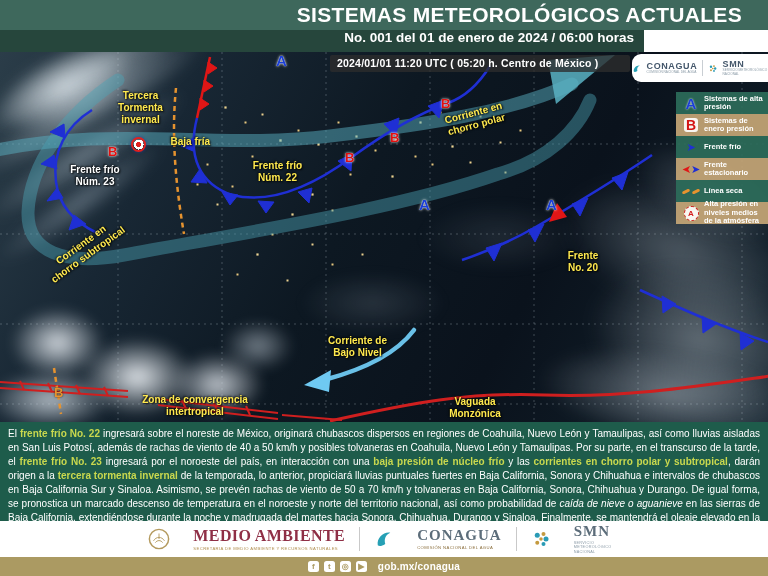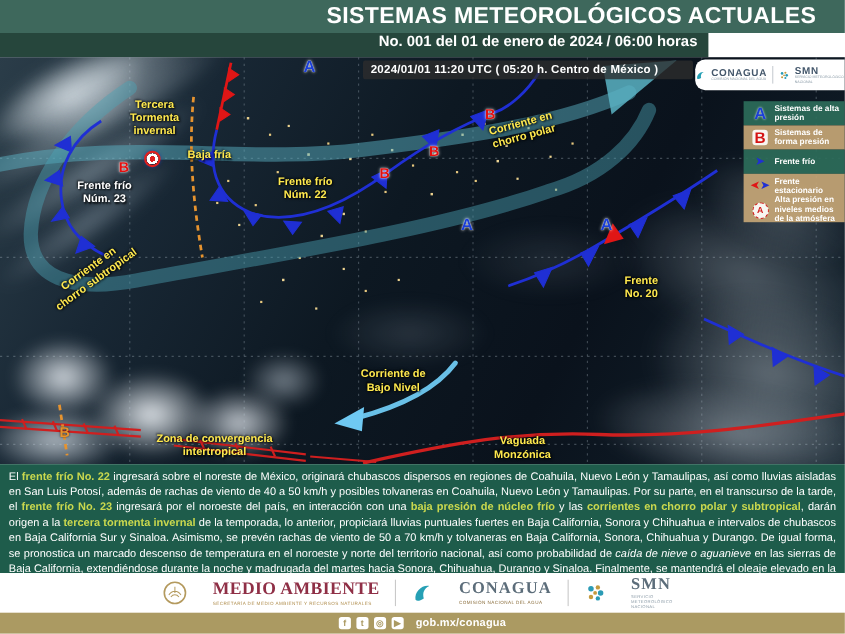--- a/index.html
+++ b/index.html
@@ -249,34 +249,41 @@
     <div class="lrow g">
       <span class="lico">
           <span class="ico-A">A</span>
         </span>
       <span class="ltxt">Sistemas de alta presión</span>
     </div>
     <div class="lrow t">
       <span class="lico">
           <span class="ico-B">B</span>
         </span>
-      <span class="ltxt">Sistemas de forma presión</span>
+      <span class="ltxt">Sistemas de enero presión</span>
     </div>
     <div class="lrow g">
       <span class="lico">
           <span class="dart blue">➤</span>
         </span>
       <span class="ltxt">Frente frío</span>
     </div>
     <div class="lrow t">
       <span class="lico">
           <span class="dart red">➤</span>
           <span class="dart blue">➤</span>
         </span>
       <span class="ltxt">Frente estacionario</span>
+    </div>
+    <div class="lrow g">
+      <span class="lico dry">
+          <i></i>
+          <i></i>
+        </span>
+      <span class="ltxt">Línea seca</span>
     </div>
     <div class="lrow t">
       <span class="lico">
           <span class="hpm">A</span>
         </span>
       <span class="ltxt">Alta presión en niveles medios de la atmósfera</span>
     </div>
   </div>
 
   <div class="mlabel" id="lbl-tercera">Tercera

